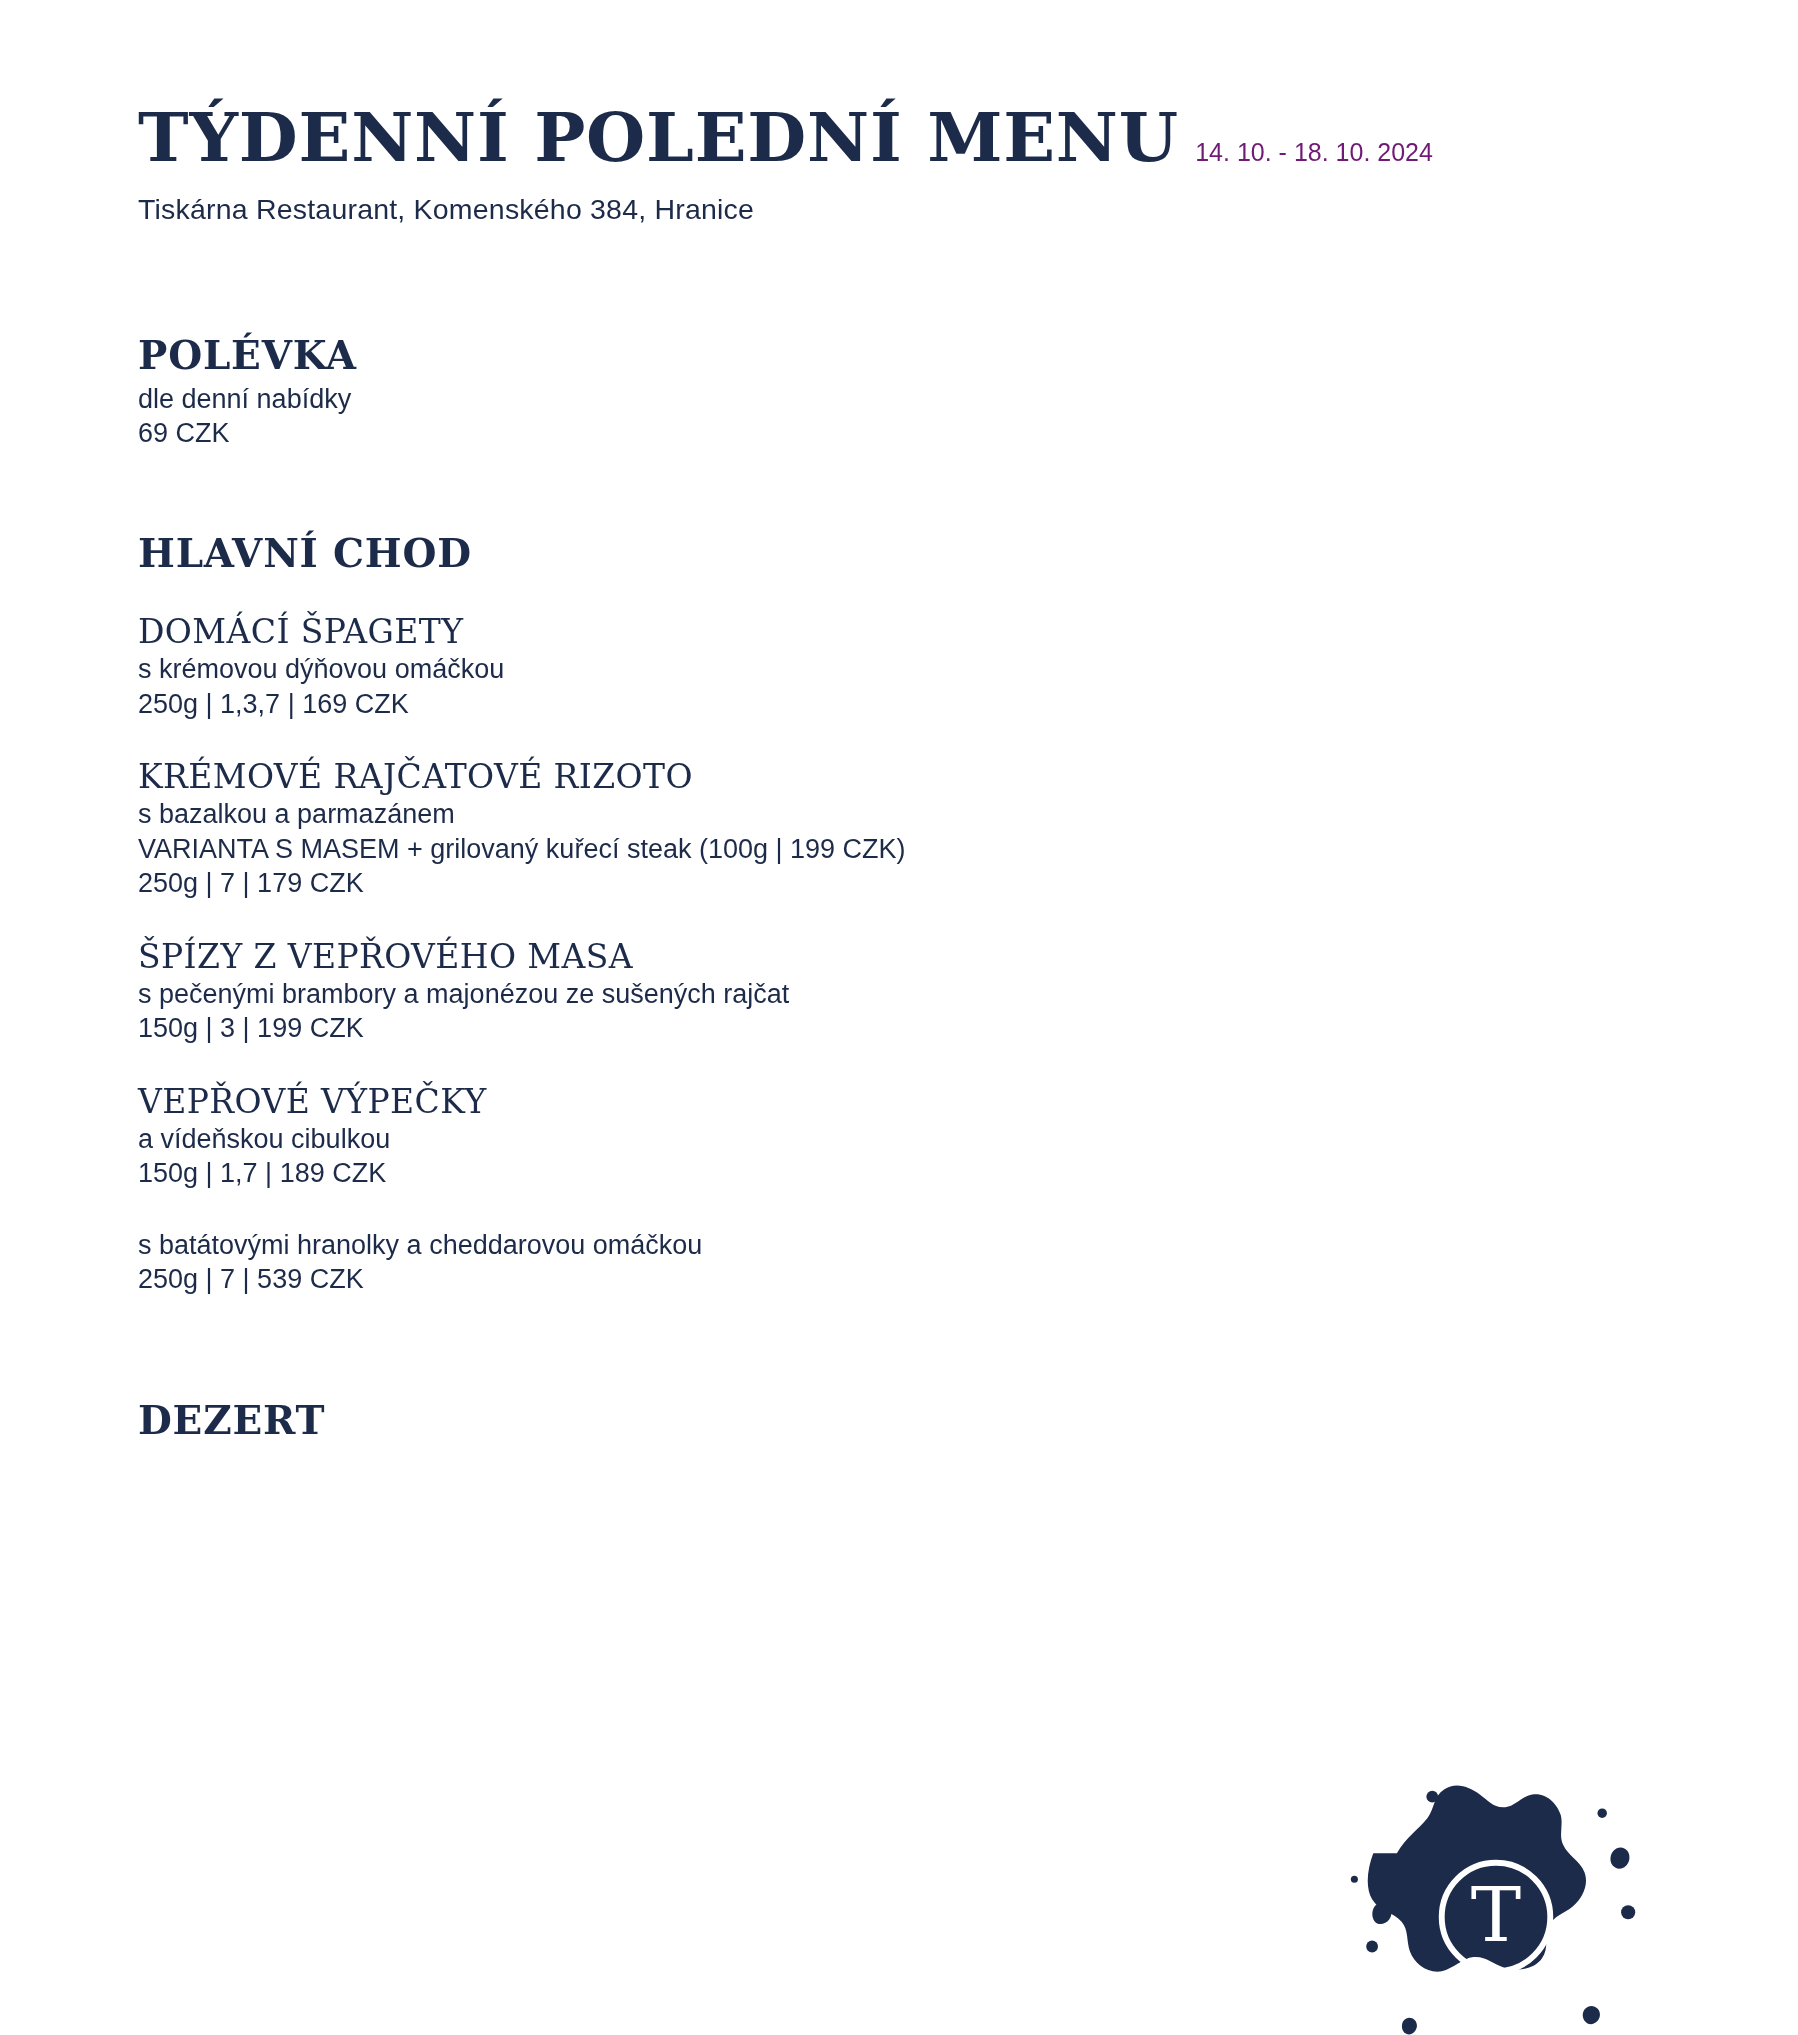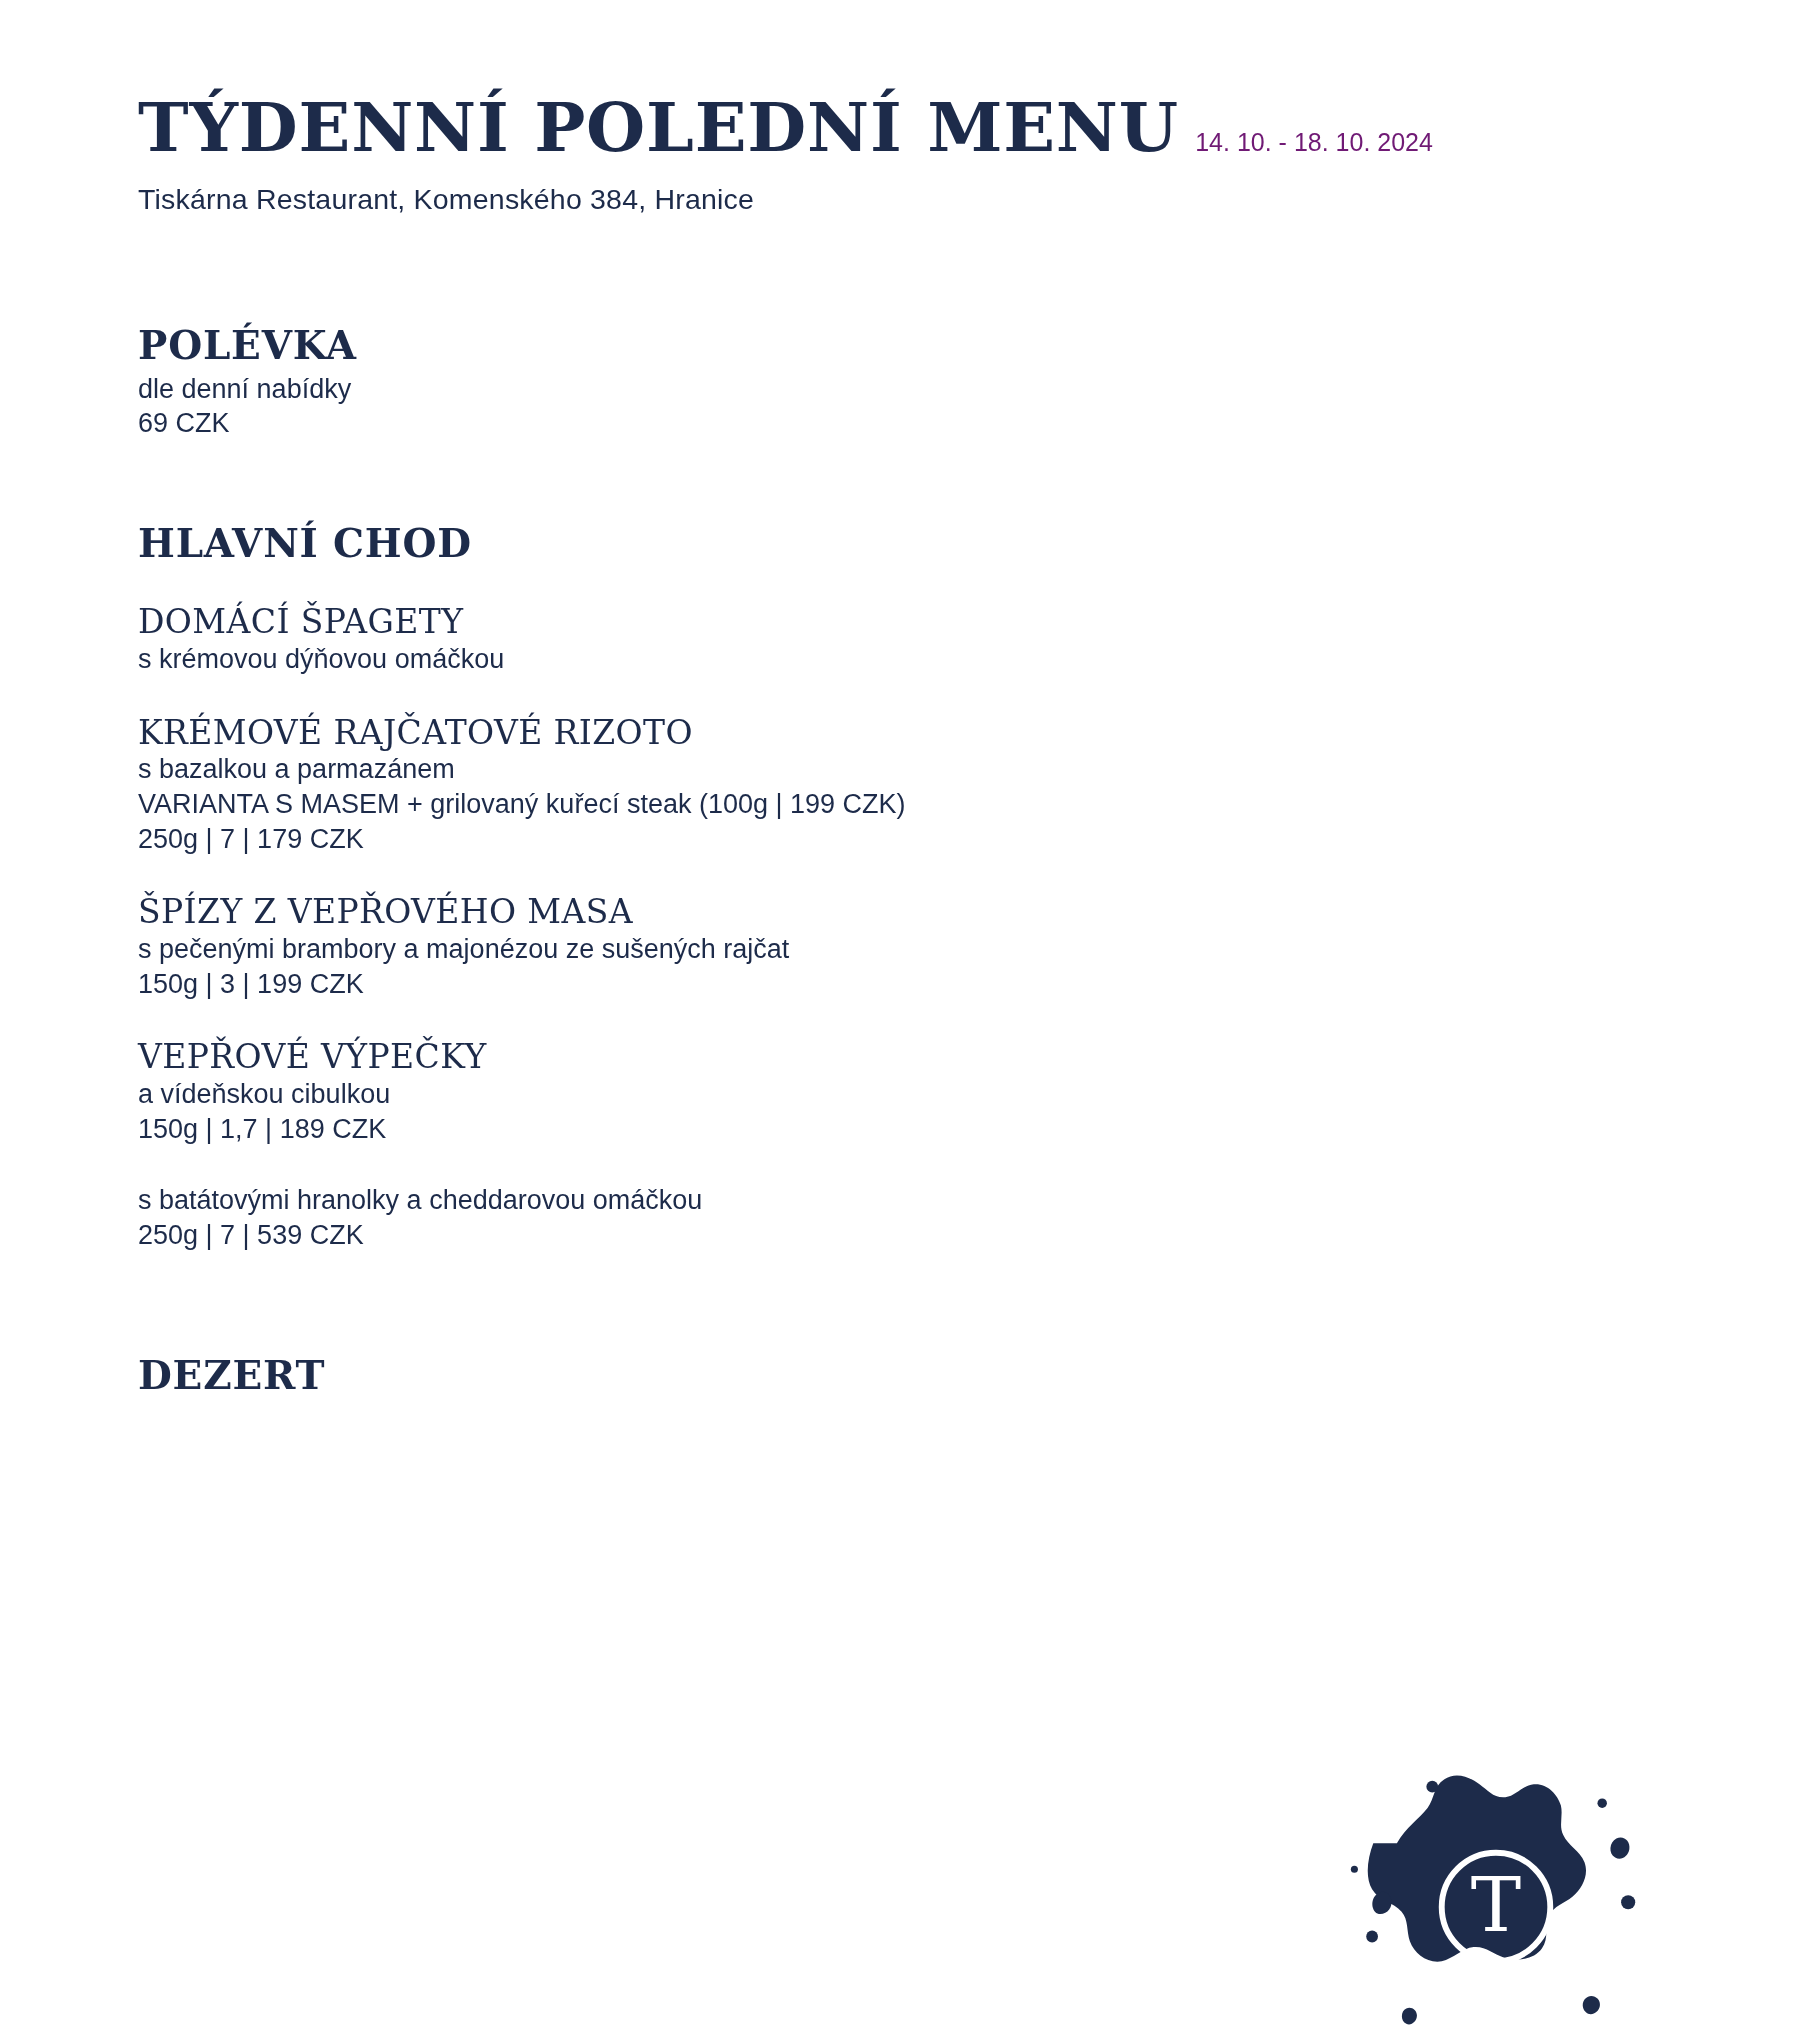--- a/index.html
+++ b/index.html
@@ -20,20 +20,21 @@
     position: relative;
     width: 1799px;
     height: 2544px;
     box-sizing: border-box;
     padding: 0 138px;
   }
 
   
   .header {
     padding-top: 92px;
+    margin-top: 10px;
   }
   .title-row {
     display: flex;
     align-items: baseline;
     gap: 16.3px;
   }
   .main-title {
     font-family: "DejaVu Serif", "Liberation Serif", serif;
     font-weight: bold;
     font-size: 68px;
@@ -133,20 +134,21 @@
     <div class="plain-line">dle denní nabídky</div>
     <div class="plain-line">69 CZK</div>
   </div>
 
   <div class="section section-main">
     <div class="section-heading">HLAVNÍ CHOD</div>
 
     <div class="dish">
       <div class="dish-name">DOMÁCÍ ŠPAGETY</div>
       <div class="dish-desc">s krémovou dýňovou omáčkou</div>
+      <div class="dish-meta">250g | 1,3,7 | 169 CZK</div>
     </div>
 
     <div class="dish">
       <div class="dish-name">KRÉMOVÉ RAJČATOVÉ RIZOTO</div>
       <div class="dish-desc">s bazalkou a parmazánem</div>
       <div class="dish-desc">VARIANTA S MASEM + grilovaný kuřecí steak (100g | 199 CZK)</div>
       <div class="dish-meta">250g | 7 | 179 CZK</div>
     </div>
 
     <div class="dish">

